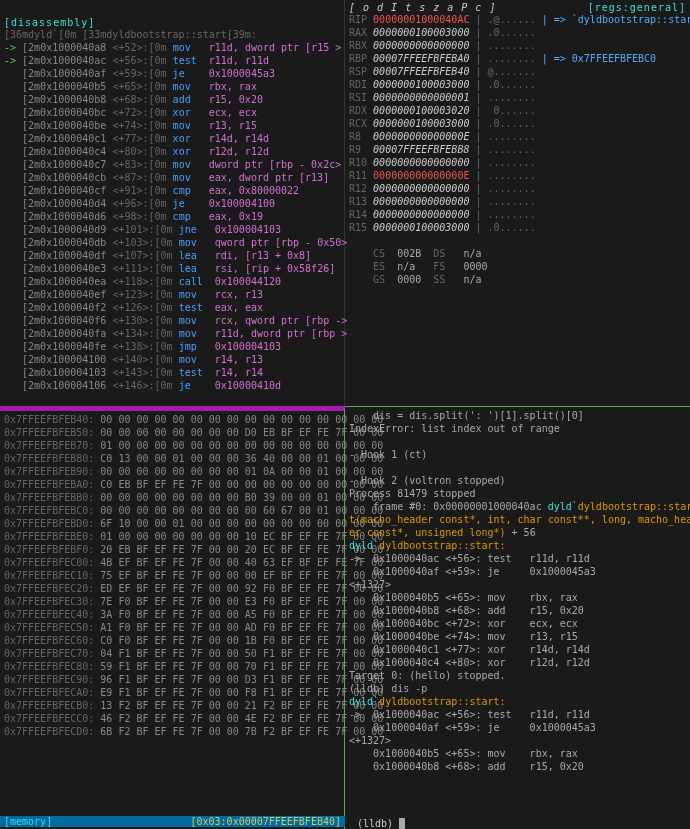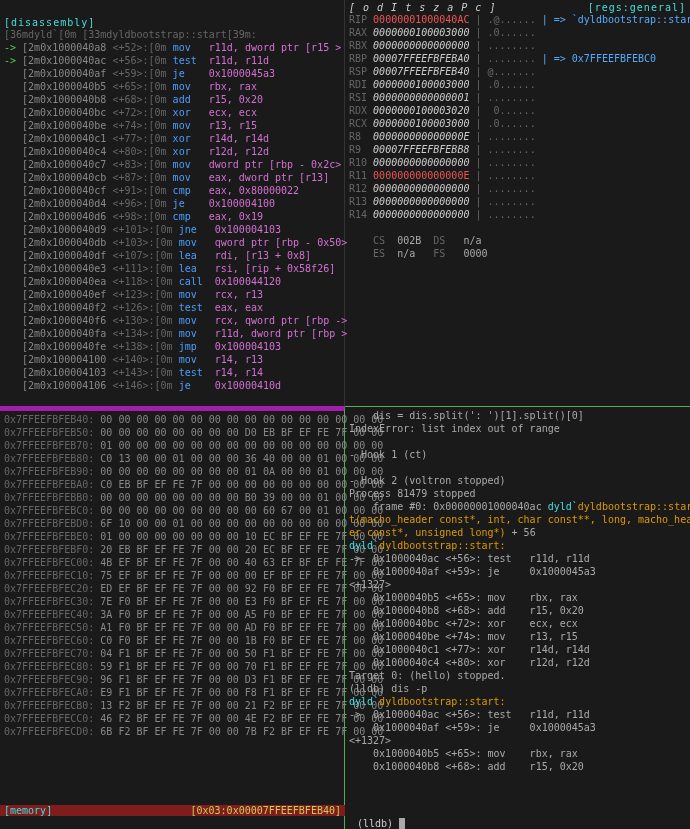--- a/index.html
+++ b/index.html
@@ -63,27 +63,27 @@
 .sym { color: #5af; }
 .cyan { color: #4dd; }
 .red { color: #e55; }
 .orange { color: #d90; }
 .white { color: #ccc; font-style: italic; }
 .yellow { color: #cc5; }
 .grey { color: #666; }
 .arrow { color: #5c5; }
 .footer {
   position: absolute;
-  bottom: 13px;
+  bottom: 2px;
   left: 0;
   width: 345px;
   display: flex;
   justify-content: space-between;
   padding: 0 4px;
-  background: #7f1d1d;
+  background: #0369a1;
   color: #4dd;
 }
 .lldb-prompt {
   position: absolute;
   bottom: 0;
   left: 353px;
   width: 345px;
   padding: 0 4px;
   color: #ccc;
   margin-top: 16px;
@@ -150,26 +150,30 @@
       <div class="line"><span class="grey">RSI</span> <span class="white">0000000000000001</span> <span class="grey">| ........</span> <span class="sym"></span></div>
       <div class="line"><span class="grey">RDX</span> <span class="white">0000000100003020</span> <span class="grey">|  0......</span> <span class="sym"></span></div>
       <div class="line"><span class="grey">RCX</span> <span class="white">0000000100003000</span> <span class="grey">| .0......</span> <span class="sym"></span></div>
       <div class="line"><span class="grey">R8 </span> <span class="white">000000000000000E</span> <span class="grey">| ........</span> <span class="sym"></span></div>
       <div class="line"><span class="grey">R9 </span> <span class="white">00007FFEEFBFEBB8</span> <span class="grey">| ........</span> <span class="sym"></span></div>
       <div class="line"><span class="grey">R10</span> <span class="white">0000000000000000</span> <span class="grey">| ........</span> <span class="sym"></span></div>
       <div class="line"><span class="grey">R11</span> <span class="red">000000000000000E</span> <span class="grey">| ........</span> <span class="sym"></span></div>
       <div class="line"><span class="grey">R12</span> <span class="white">0000000000000000</span> <span class="grey">| ........</span> <span class="sym"></span></div>
       <div class="line"><span class="grey">R13</span> <span class="white">0000000000000000</span> <span class="grey">| ........</span> <span class="sym"></span></div>
       <div class="line"><span class="grey">R14</span> <span class="white">0000000000000000</span> <span class="grey">| ........</span> <span class="sym"></span></div>
+      <div class="line"><span class="grey">R15</span> <span class="white">0000000100003000</span> <span class="grey">| .0......</span> <span class="sym"></span></div>
     </div>
   <div class="line">
     <span class="grey">CS</span>  <span>002B</span>  <span class="grey">DS</span>   <span>n/a</span>
   </div>
   <div class="line">
     <span class="grey">ES</span>  <span>n/a</span>   <span class="grey">FS</span>   <span>0000</span>
+  </div>
+  <div class="line">
+    <span class="grey">GS</span>  <span>0000</span>  <span class="grey">SS</span>   <span>n/a</span>
   </div>
 </div>
 
 <div class="pane hex-pane">
   <div id="hex-rows">
       <div class="line"><span class="grey">0x7FFEEFBFEB40:</span> <span class="hex">00 00 00 00 00 00 00 00 00 00 00 00 00 00 00 00</span></div>
       <div class="line"><span class="grey">0x7FFEEFBFEB50:</span> <span class="hex">00 00 00 00 00 00 00 00 D0 EB BF EF FE 7F 00 00</span></div>
       <div class="line"><span class="grey">0x7FFEEFBFEB70:</span> <span class="hex">01 00 00 00 00 00 00 00 00 00 00 00 00 00 00 00</span></div>
       <div class="line"><span class="grey">0x7FFEEFBFEB80:</span> <span class="hex">C0 13 00 00 01 00 00 00 36 40 00 00 01 00 00 00</span></div>
       <div class="line"><span class="grey">0x7FFEEFBFEB90:</span> <span class="hex">00 00 00 00 00 00 00 00 01 0A 00 00 01 00 00 00</span></div>

